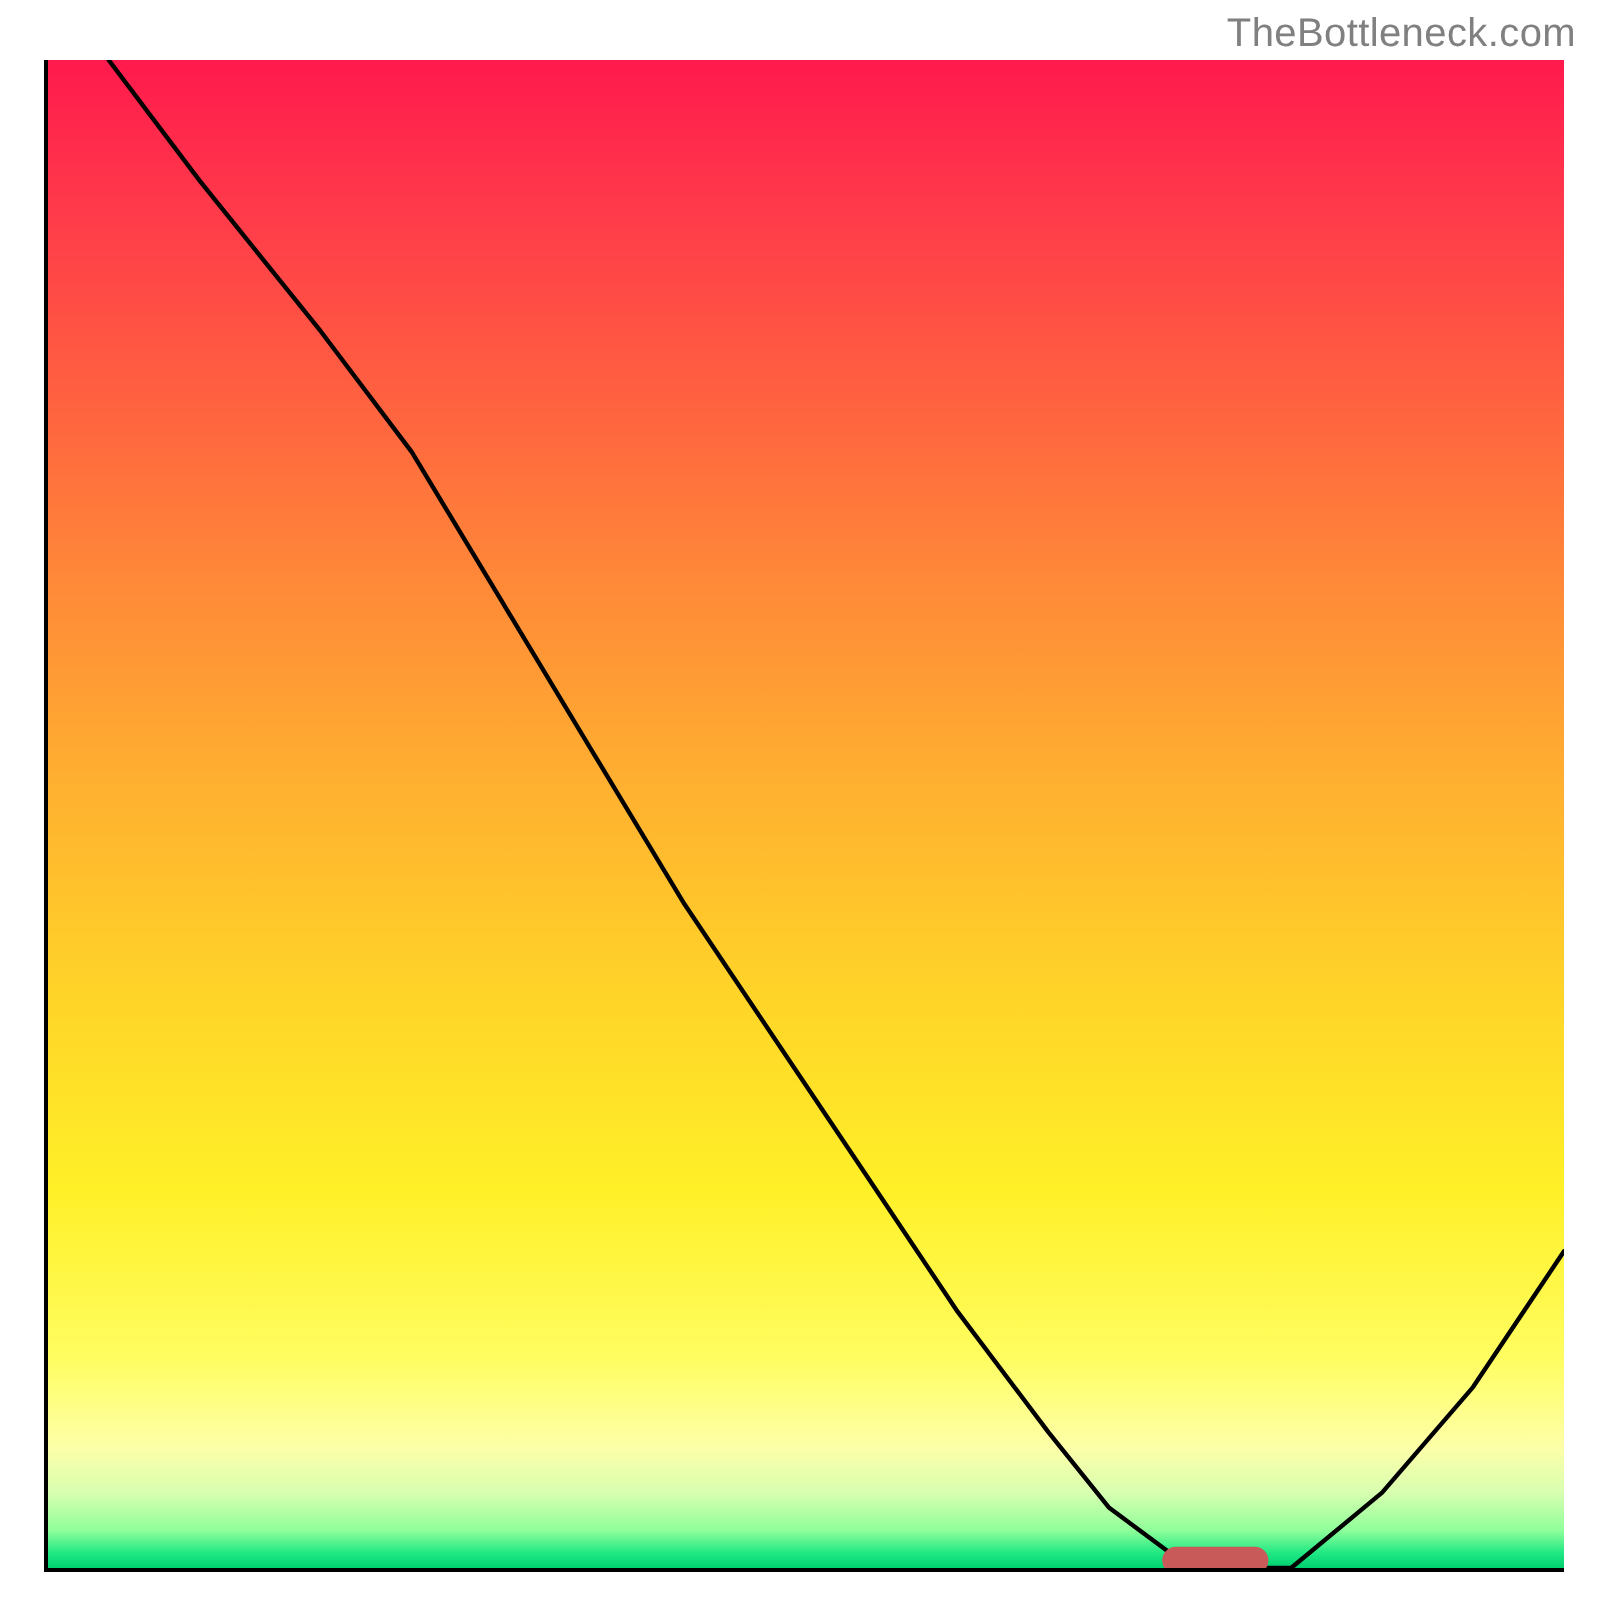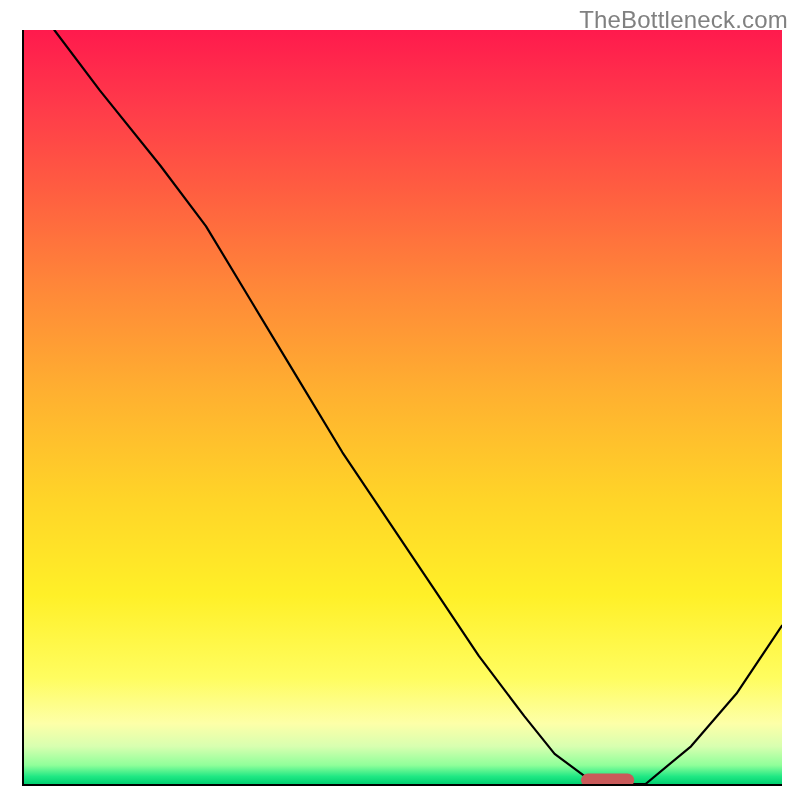--- a/index.html
+++ b/index.html
@@ -14,21 +14,21 @@
   .stage {
     position: relative;
     width: 800px;
     height: 800px;
   }
   .watermark {
     position: absolute;
     top: 6px;
     right: 12px;
     color: #808080;
-    font-size: 24px;
+    font-size: 20px;
     font-weight: 400;
     letter-spacing: 0.2px;
   }
   .plot-area {
     position: absolute;
     left: 22px;
     top: 30px;
     width: 760px;
     height: 756px;
     border-left: 2px solid #000;

